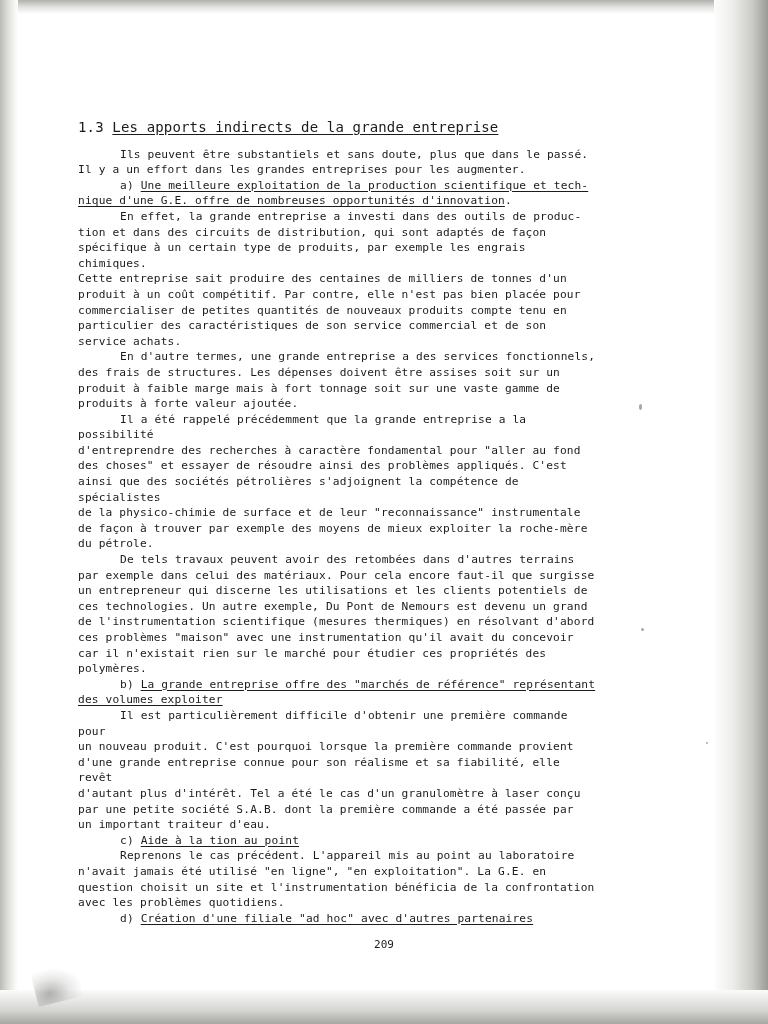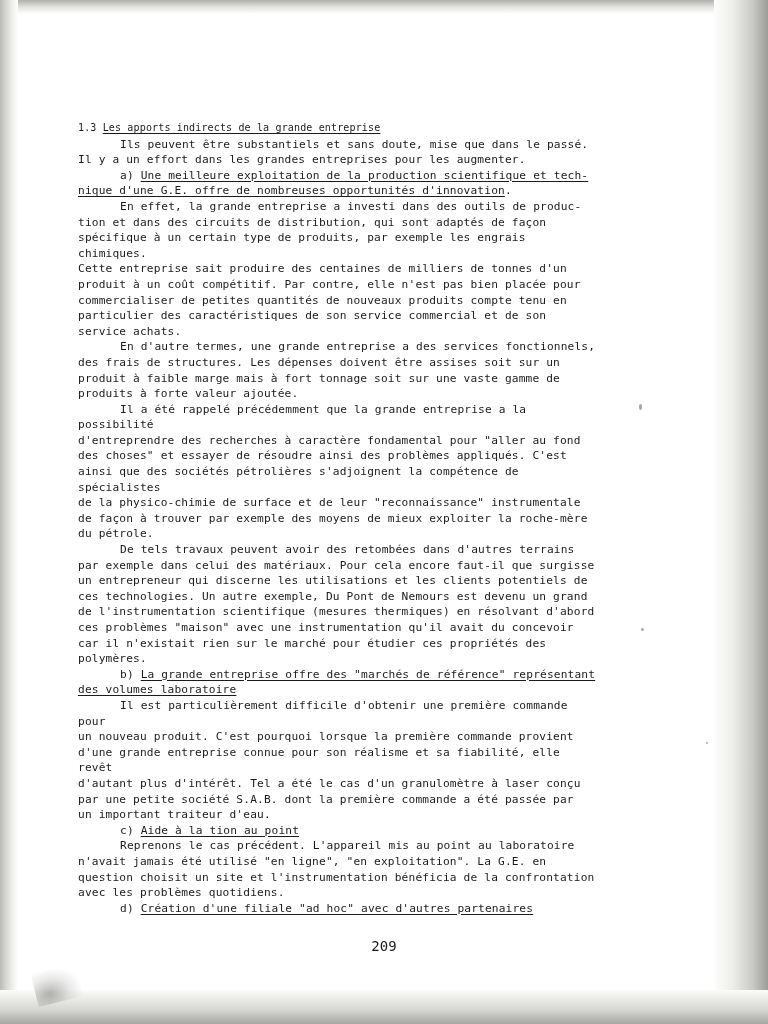--- a/index.html
+++ b/index.html
@@ -59,43 +59,43 @@
     position: absolute;
     left: 78px;
     top: 120px;
     width: 520px;
     color: #1b1b1b;
     font-size: 11.2px;
     line-height: 15.6px;
     letter-spacing: 0.15px;
   }
   .heading {
-    margin: 0 0 1px 0;
-    font-size: 10px;
+    margin: 0 0 11px 0;
+    font-size: 14px;
     font-weight: normal;
     line-height: 15.6px;
     white-space: pre;
   }
   .heading .num { text-decoration: none; }
   .heading .ttl { text-decoration: underline; text-underline-offset: 2px; }
 
   p {
     margin: 0;
     white-space: pre-wrap;
   }
   p.indent { text-indent: 42px; }
   .u { text-decoration: underline; text-underline-offset: 2px; }
 
   .page-number {
     position: absolute;
     left: 0;
     top: 938px;
     width: 768px;
     text-align: center;
-    font-size: 14px;
+    font-size: 11px;
     color: #1b1b1b;
   }
 </style>
 </head>
 <body>
 
 <div class="page">
 
   <div class="scan-edge-top"></div>
   <div class="scan-edge-left"></div>
@@ -104,21 +104,21 @@
   <div class="corner-smudge"></div>
   <div class="speck" style="left:639px;top:404px;width:3px;height:6px;"></div>
   <div class="speck" style="left:641px;top:628px;width:3px;height:3px;"></div>
   <div class="speck" style="left:706px;top:742px;width:2px;height:2px;"></div>
 
   <div class="text-block">
 
     <h1 class="heading"><span class="num">1.3</span> <span class="ttl">Les apports indirects de la grande entreprise</span></h1>
 
     <div id="paragraphs">
-        <p class="indent"><span>Ils peuvent être substantiels et sans doute, mise que dans le passé.
+        <p class="indent"><span>Ils peuvent être substantiels et sans doute, plus que dans le passé.
 Il y a un effort dans les grandes entreprises pour les augmenter.</span></p>
         <p class="indent"><span>a) </span><span class="u">Une meilleure exploitation de la production scientifique et tech-
 nique d'une G.E. offre de nombreuses opportunités d'innovation</span><span>.</span></p>
         <p class="indent"><span>En effet, la grande entreprise a investi dans des outils de produc-
 tion et dans des circuits de distribution, qui sont adaptés de façon
 spécifique à un certain type de produits, par exemple les engrais chimiques.
 Cette entreprise sait produire des centaines de milliers de tonnes d'un
 produit à un coût compétitif. Par contre, elle n'est pas bien placée pour
 commercialiser de petites quantités de nouveaux produits compte tenu en
 particulier des caractéristiques de son service commercial et de son
@@ -136,21 +136,21 @@
 du pétrole.</span></p>
         <p class="indent"><span>De tels travaux peuvent avoir des retombées dans d'autres terrains
 par exemple dans celui des matériaux. Pour cela encore faut-il que surgisse
 un entrepreneur qui discerne les utilisations et les clients potentiels de
 ces technologies. Un autre exemple, Du Pont de Nemours est devenu un grand
 de l'instrumentation scientifique (mesures thermiques) en résolvant d'abord
 ces problèmes "maison" avec une instrumentation qu'il avait du concevoir
 car il n'existait rien sur le marché pour étudier ces propriétés des
 polymères.</span></p>
         <p class="indent"><span>b) </span><span class="u">La grande entreprise offre des "marchés de référence" représentant
-des volumes laboratoire</span></p>
+des volumes exploiter</span></p>
         <p class="indent"><span>Il est particulièrement difficile d'obtenir une première commande pour
 un nouveau produit. C'est pourquoi lorsque la première commande provient
 d'une grande entreprise connue pour son réalisme et sa fiabilité, elle revêt
 d'autant plus d'intérêt. Tel a été le cas d'un granulomètre à laser conçu
 par une petite société S.A.B. dont la première commande a été passée par
 un important traiteur d'eau.</span></p>
         <p class="indent"><span>c) </span><span class="u">Aide à la tion au point</span></p>
         <p class="indent"><span>Reprenons le cas précédent. L'appareil mis au point au laboratoire
 n'avait jamais été utilisé "en ligne", "en exploitation". La G.E. en
 question choisit un site et l'instrumentation bénéficia de la confrontation

